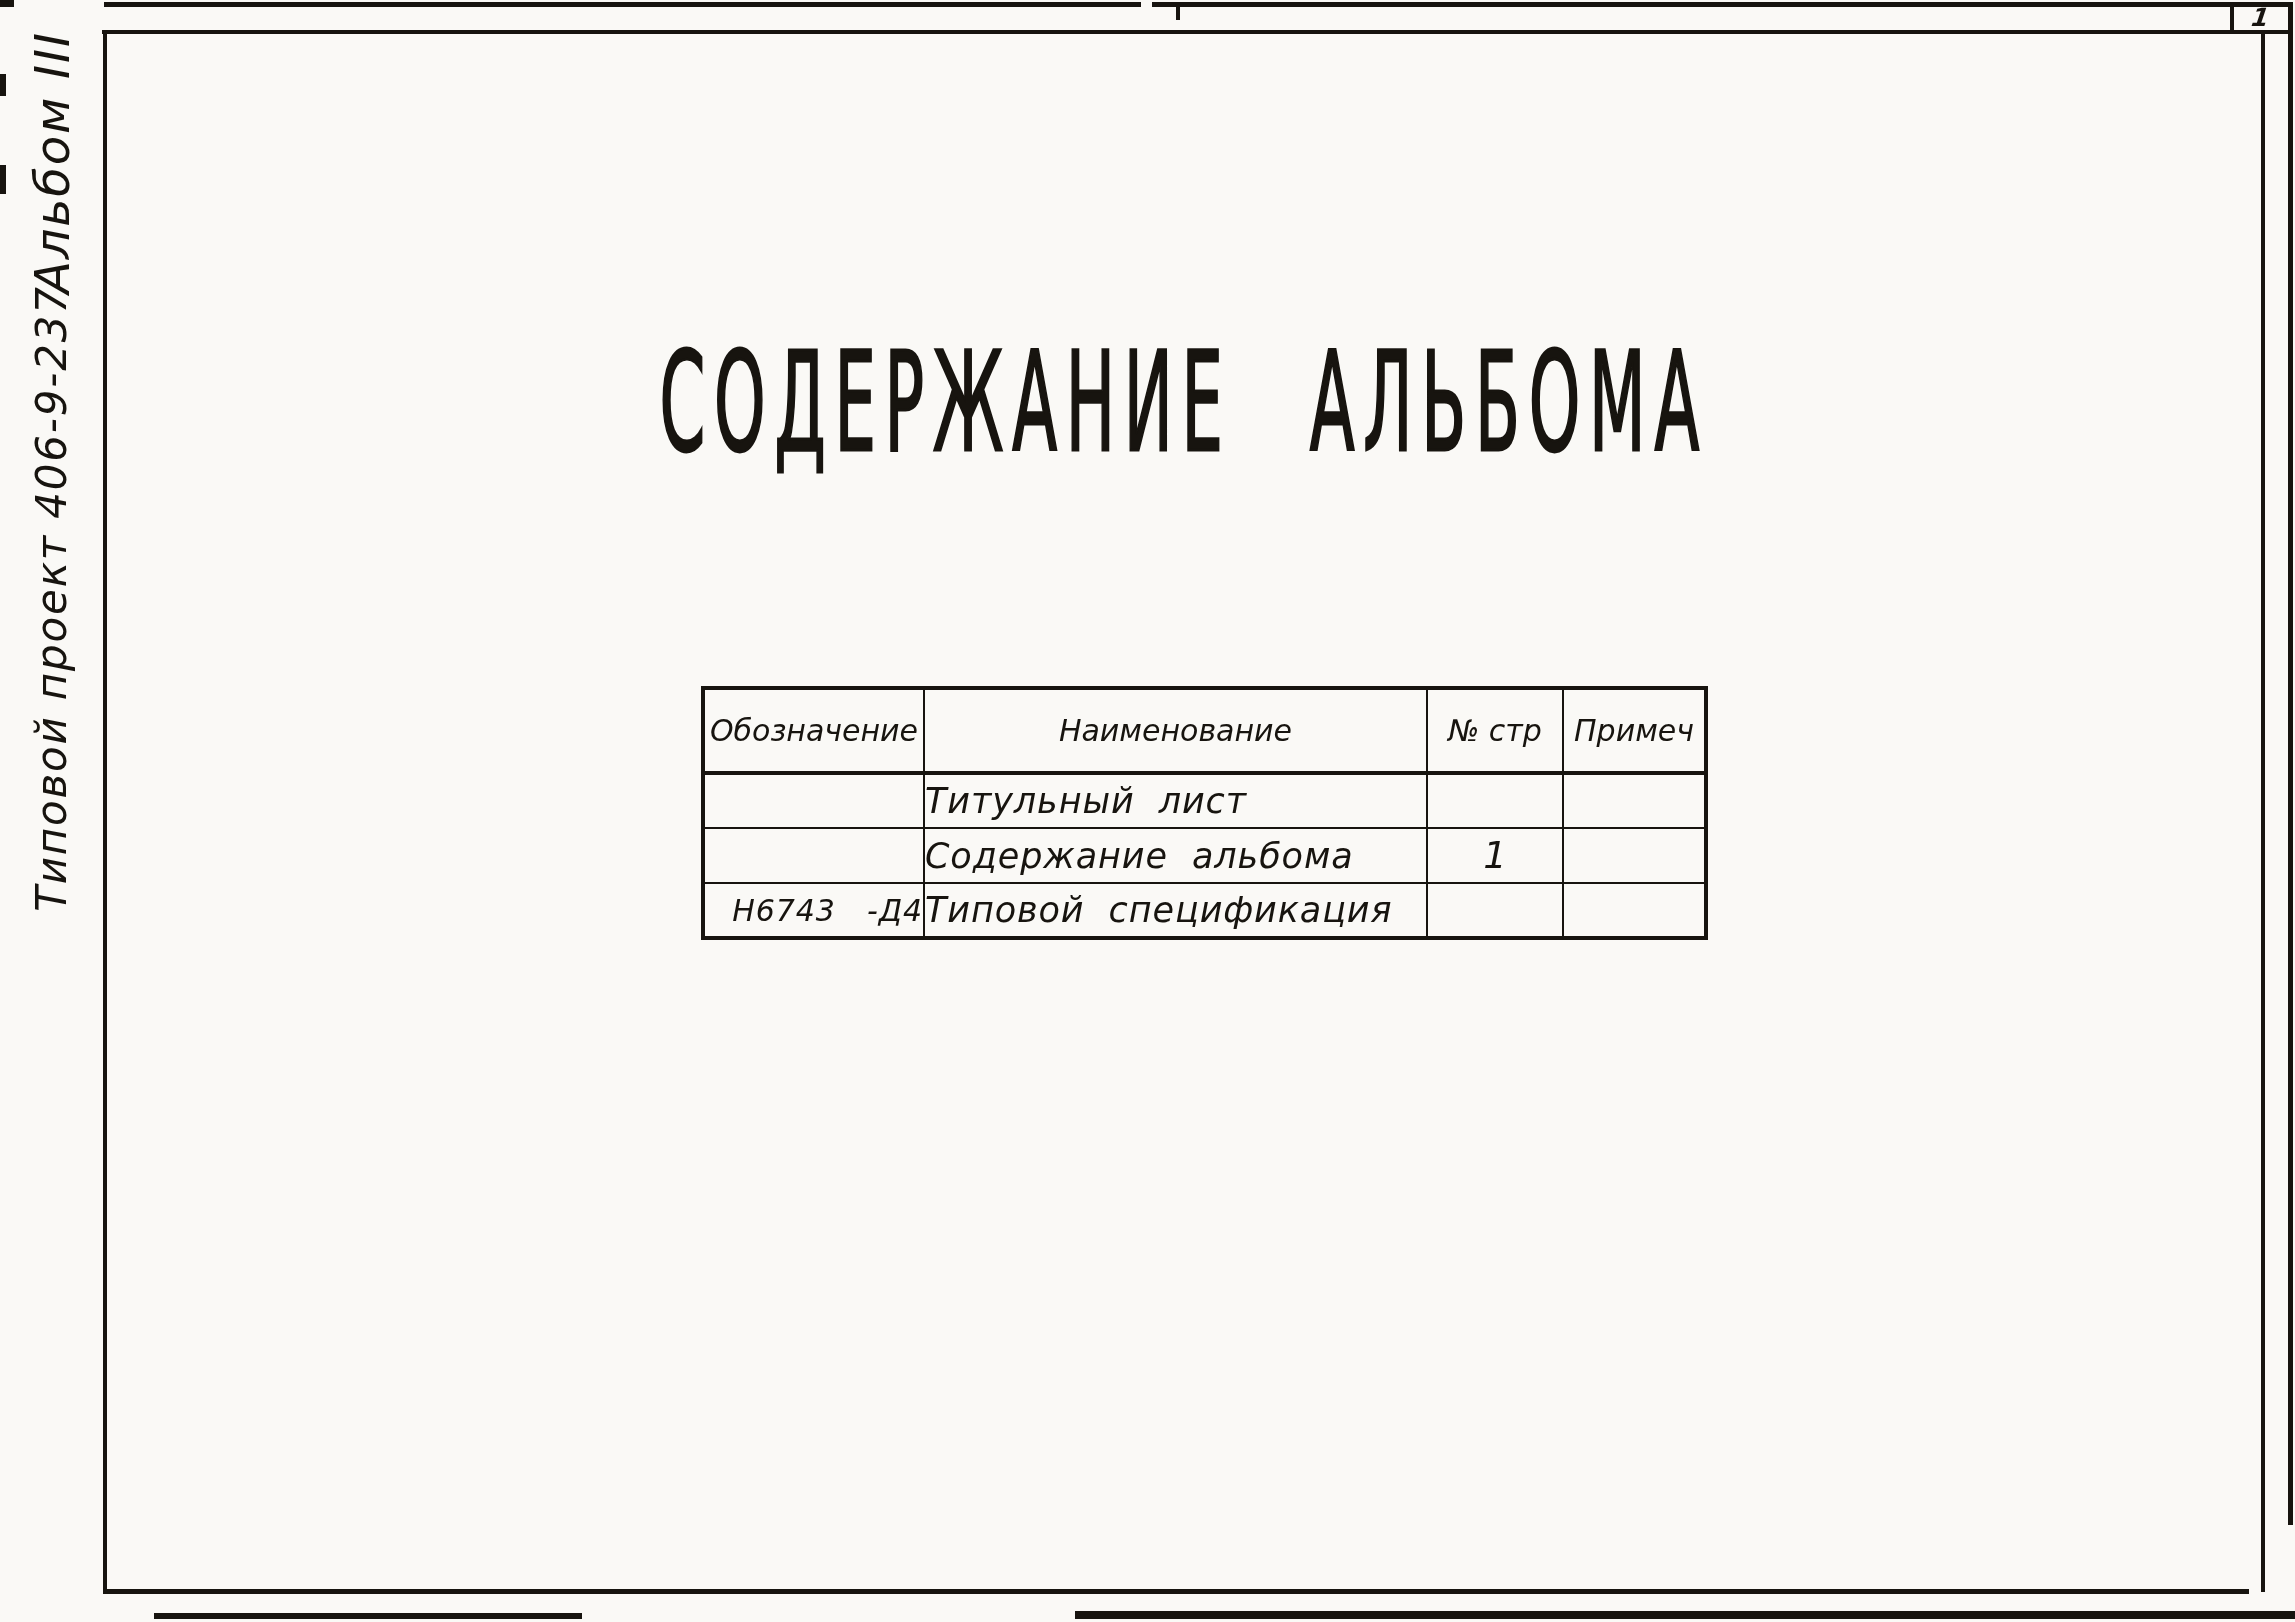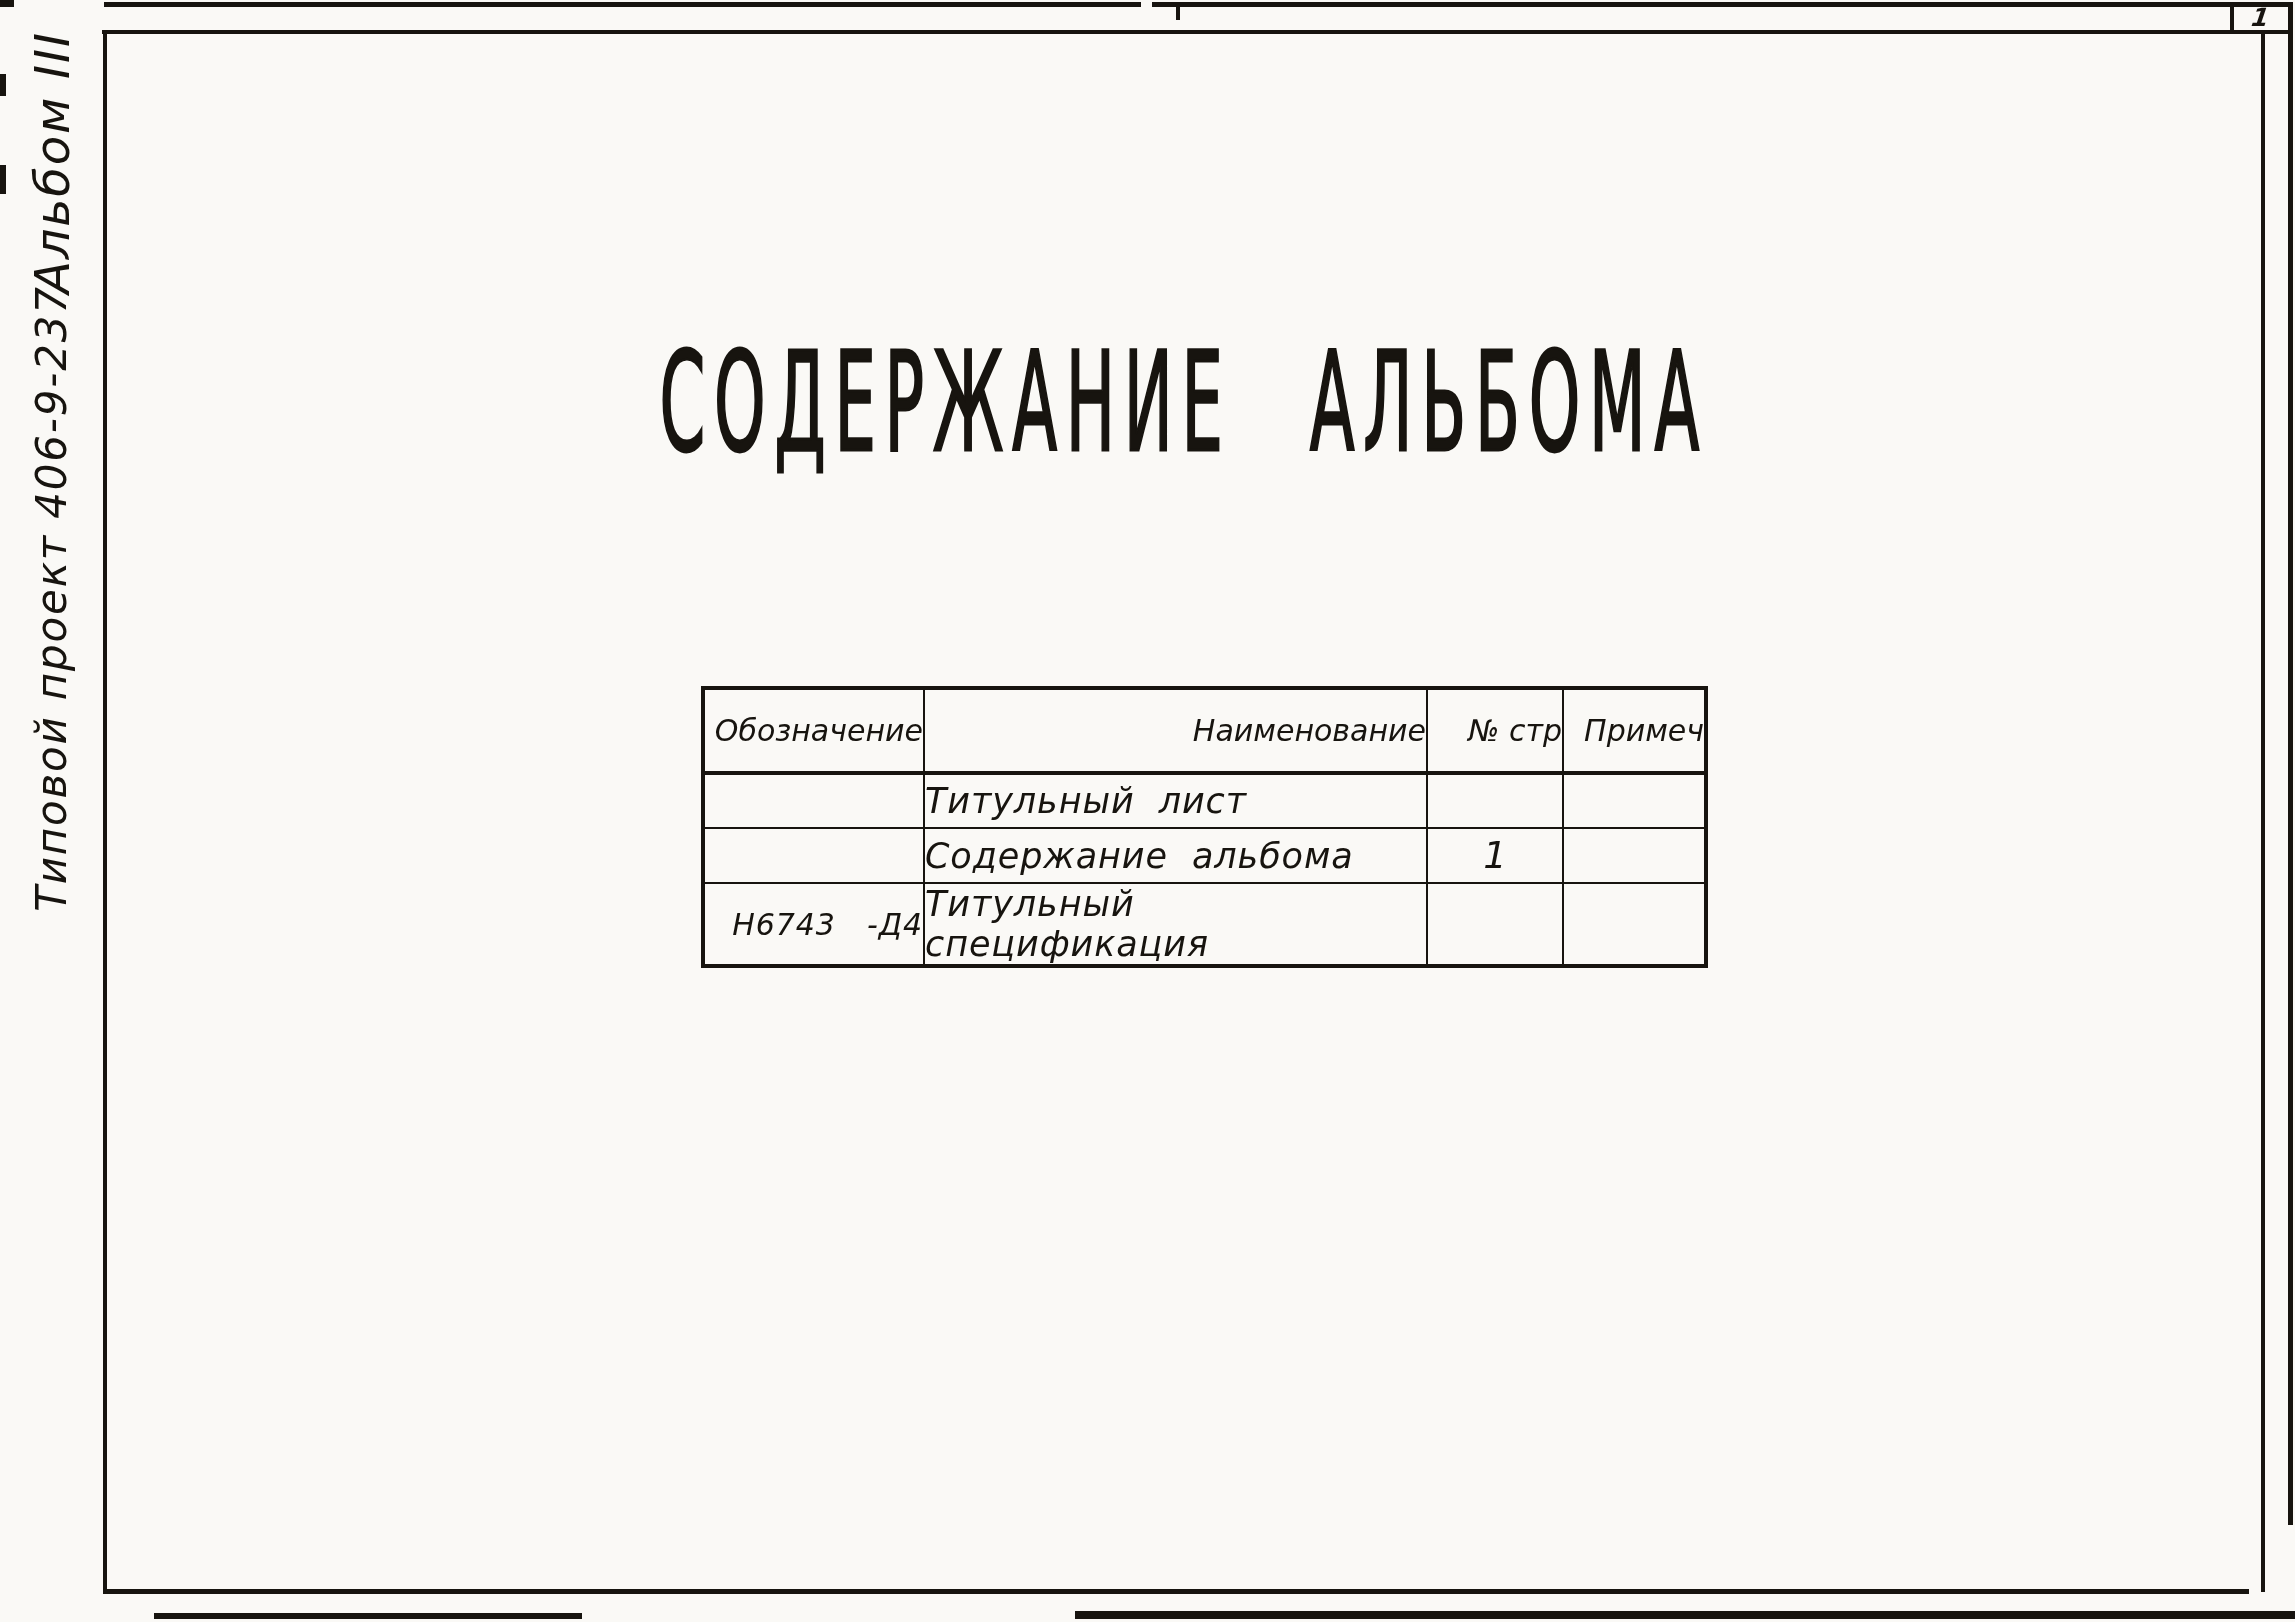--- a/index.html
+++ b/index.html
@@ -88,21 +88,21 @@
     font-style: italic;
     vertical-align: middle;
     white-space: pre-wrap;
     overflow: hidden;
     padding: 0;
   }
   table.contents { border: 4.1px solid #17140f; }
   table.contents thead th { border-bottom: 4.1px solid #17140f; }
   table.contents thead tr { height: 85px; }
   table.contents tbody tr { height: 55px; }
-  th.h { font-size: 30px; font-weight: 400; text-align: right; }
+  th.h { font-size: 30px; font-weight: 400; text-align: center; }
   td.c-des  { font-size: 30px; padding-left: 7.4px; letter-spacing: 0.9px; text-align: right; }
   td.c-name { font-size: 35px; padding-left: 24px; letter-spacing: 0.9px; }
   td.c-page { font-size: 37px; text-align: center; }
   td.c-note { font-size: 30px; }
 </style>
 </head>
 <body>
 
 <div class="sheet">
 
@@ -160,21 +160,21 @@
         <td class="c-note"></td>
       </tr>
       <tr>
         <td class="c-des"></td>
         <td class="c-name">Содержание  альбома</td>
         <td class="c-page">1</td>
         <td class="c-note"></td>
       </tr>
       <tr>
         <td class="c-des">Н6743   -Д4</td>
-        <td class="c-name">Титульный  спецификация</td>
+        <td class="c-name">Типовой  спецификация</td>
         <td class="c-page"></td>
         <td class="c-note"></td>
       </tr>
     </tbody>
   </table>
 
 </div>
 
 
 </body></html>

